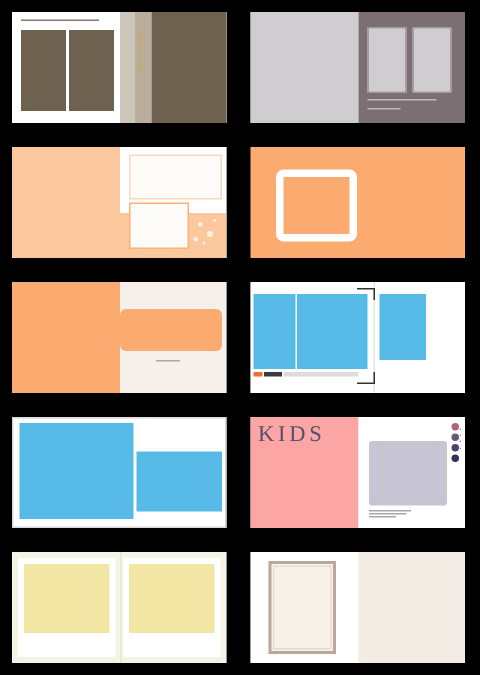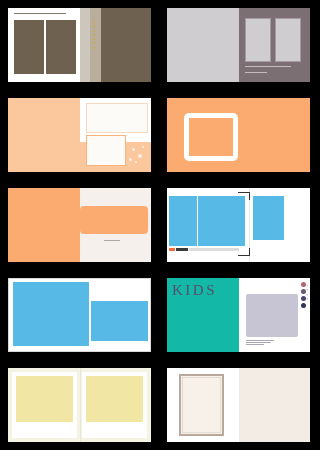--- a/index.html
+++ b/index.html
@@ -150,21 +150,21 @@
   .r3r .chip-g { left: 22px; width: 50px; background: #dcdcdc; }
 
   
   .r4l .spread { background: #ffffff; border: 1px solid #d8d8d8; }
   .r4l .blue { position: absolute; background: #57bae6; }
   .r4l .bl-big { left: 4px;  top: 3px;  width: 76px; height: 64px; }
   .r4l .bl-sm  { left: 82px; top: 22px; width: 57px; height: 40px; }
 
   
   .r4r .spread { background: #ffffff; }
-  .r4r .page-l { background: #14b8a6; text-decoration: underline; }
+  .r4r .page-l { background: #fca5a5; text-decoration: underline; }
   .r4r .page-r { background: #ffffff; }
   .r4r .kids {
     position: absolute; left: 5px; top: 4px;
     font-family: "Liberation Serif", serif;
     font-size: 15px; letter-spacing: 2.5px;
     color: #55506b;
   }
   .r4r .gbox {
     position: absolute; left: 7px; top: 16px; width: 52px; height: 43px;
     background: #c7c5d4; border-radius: 2px;

